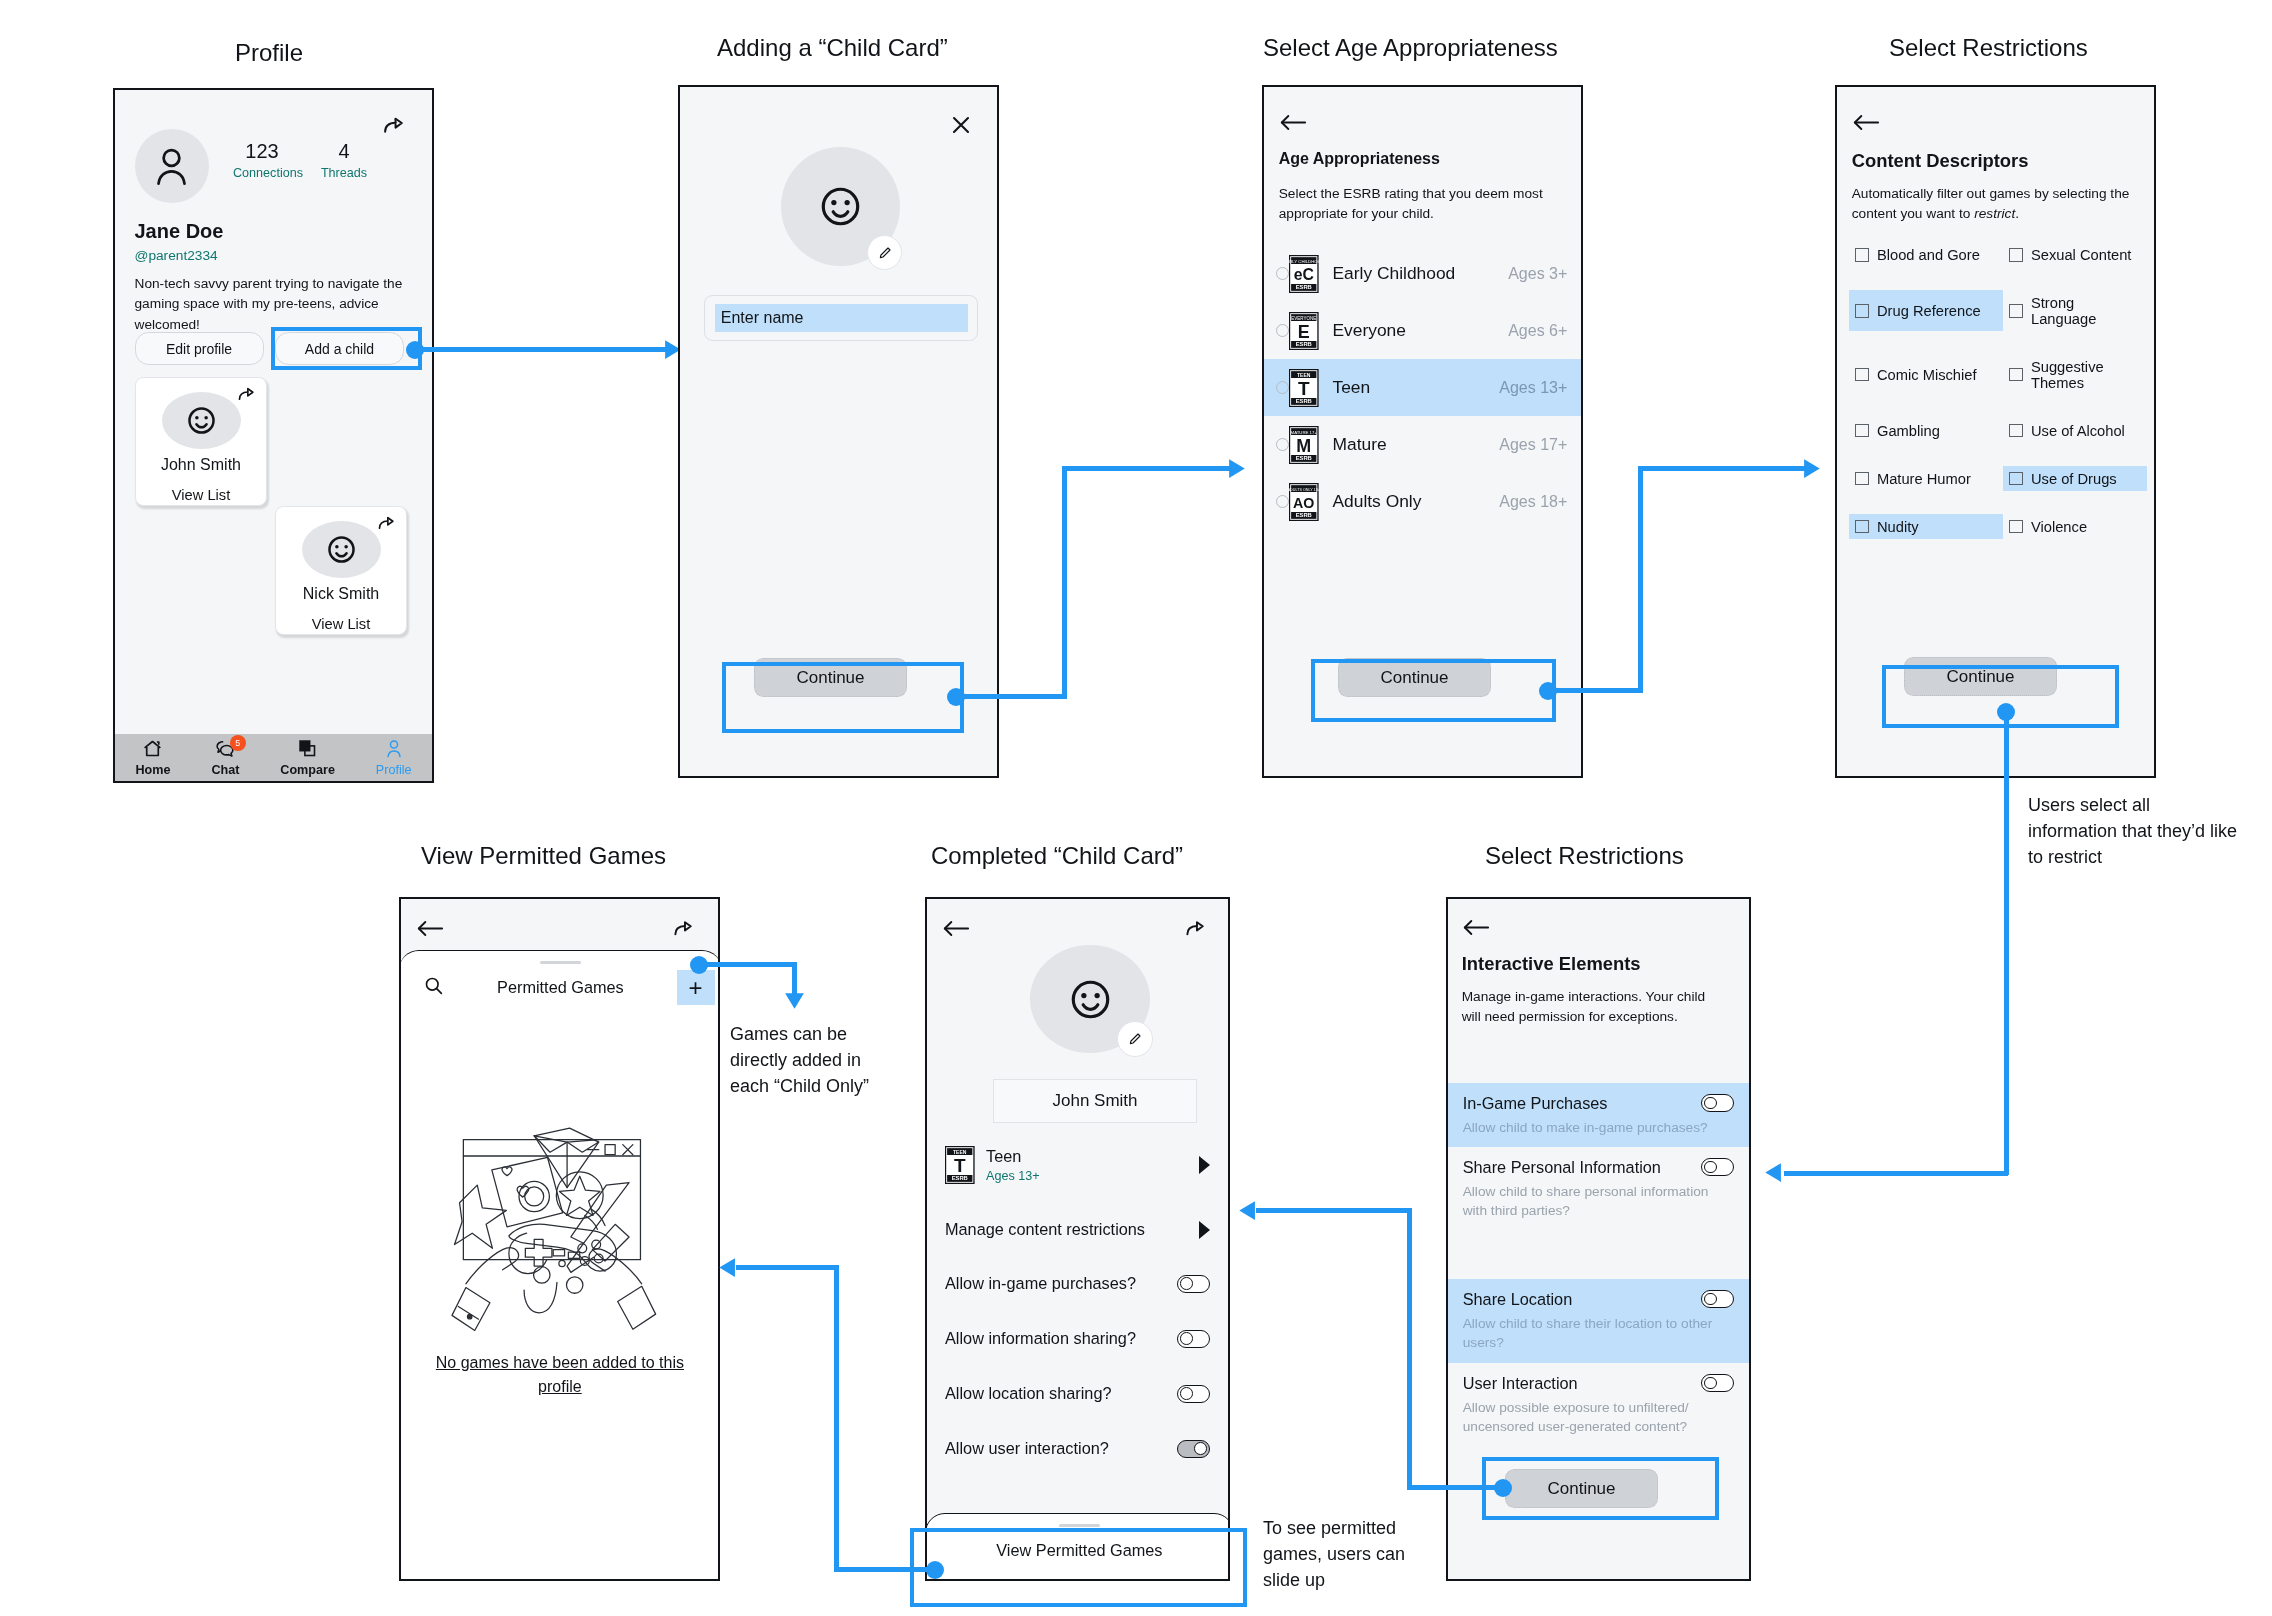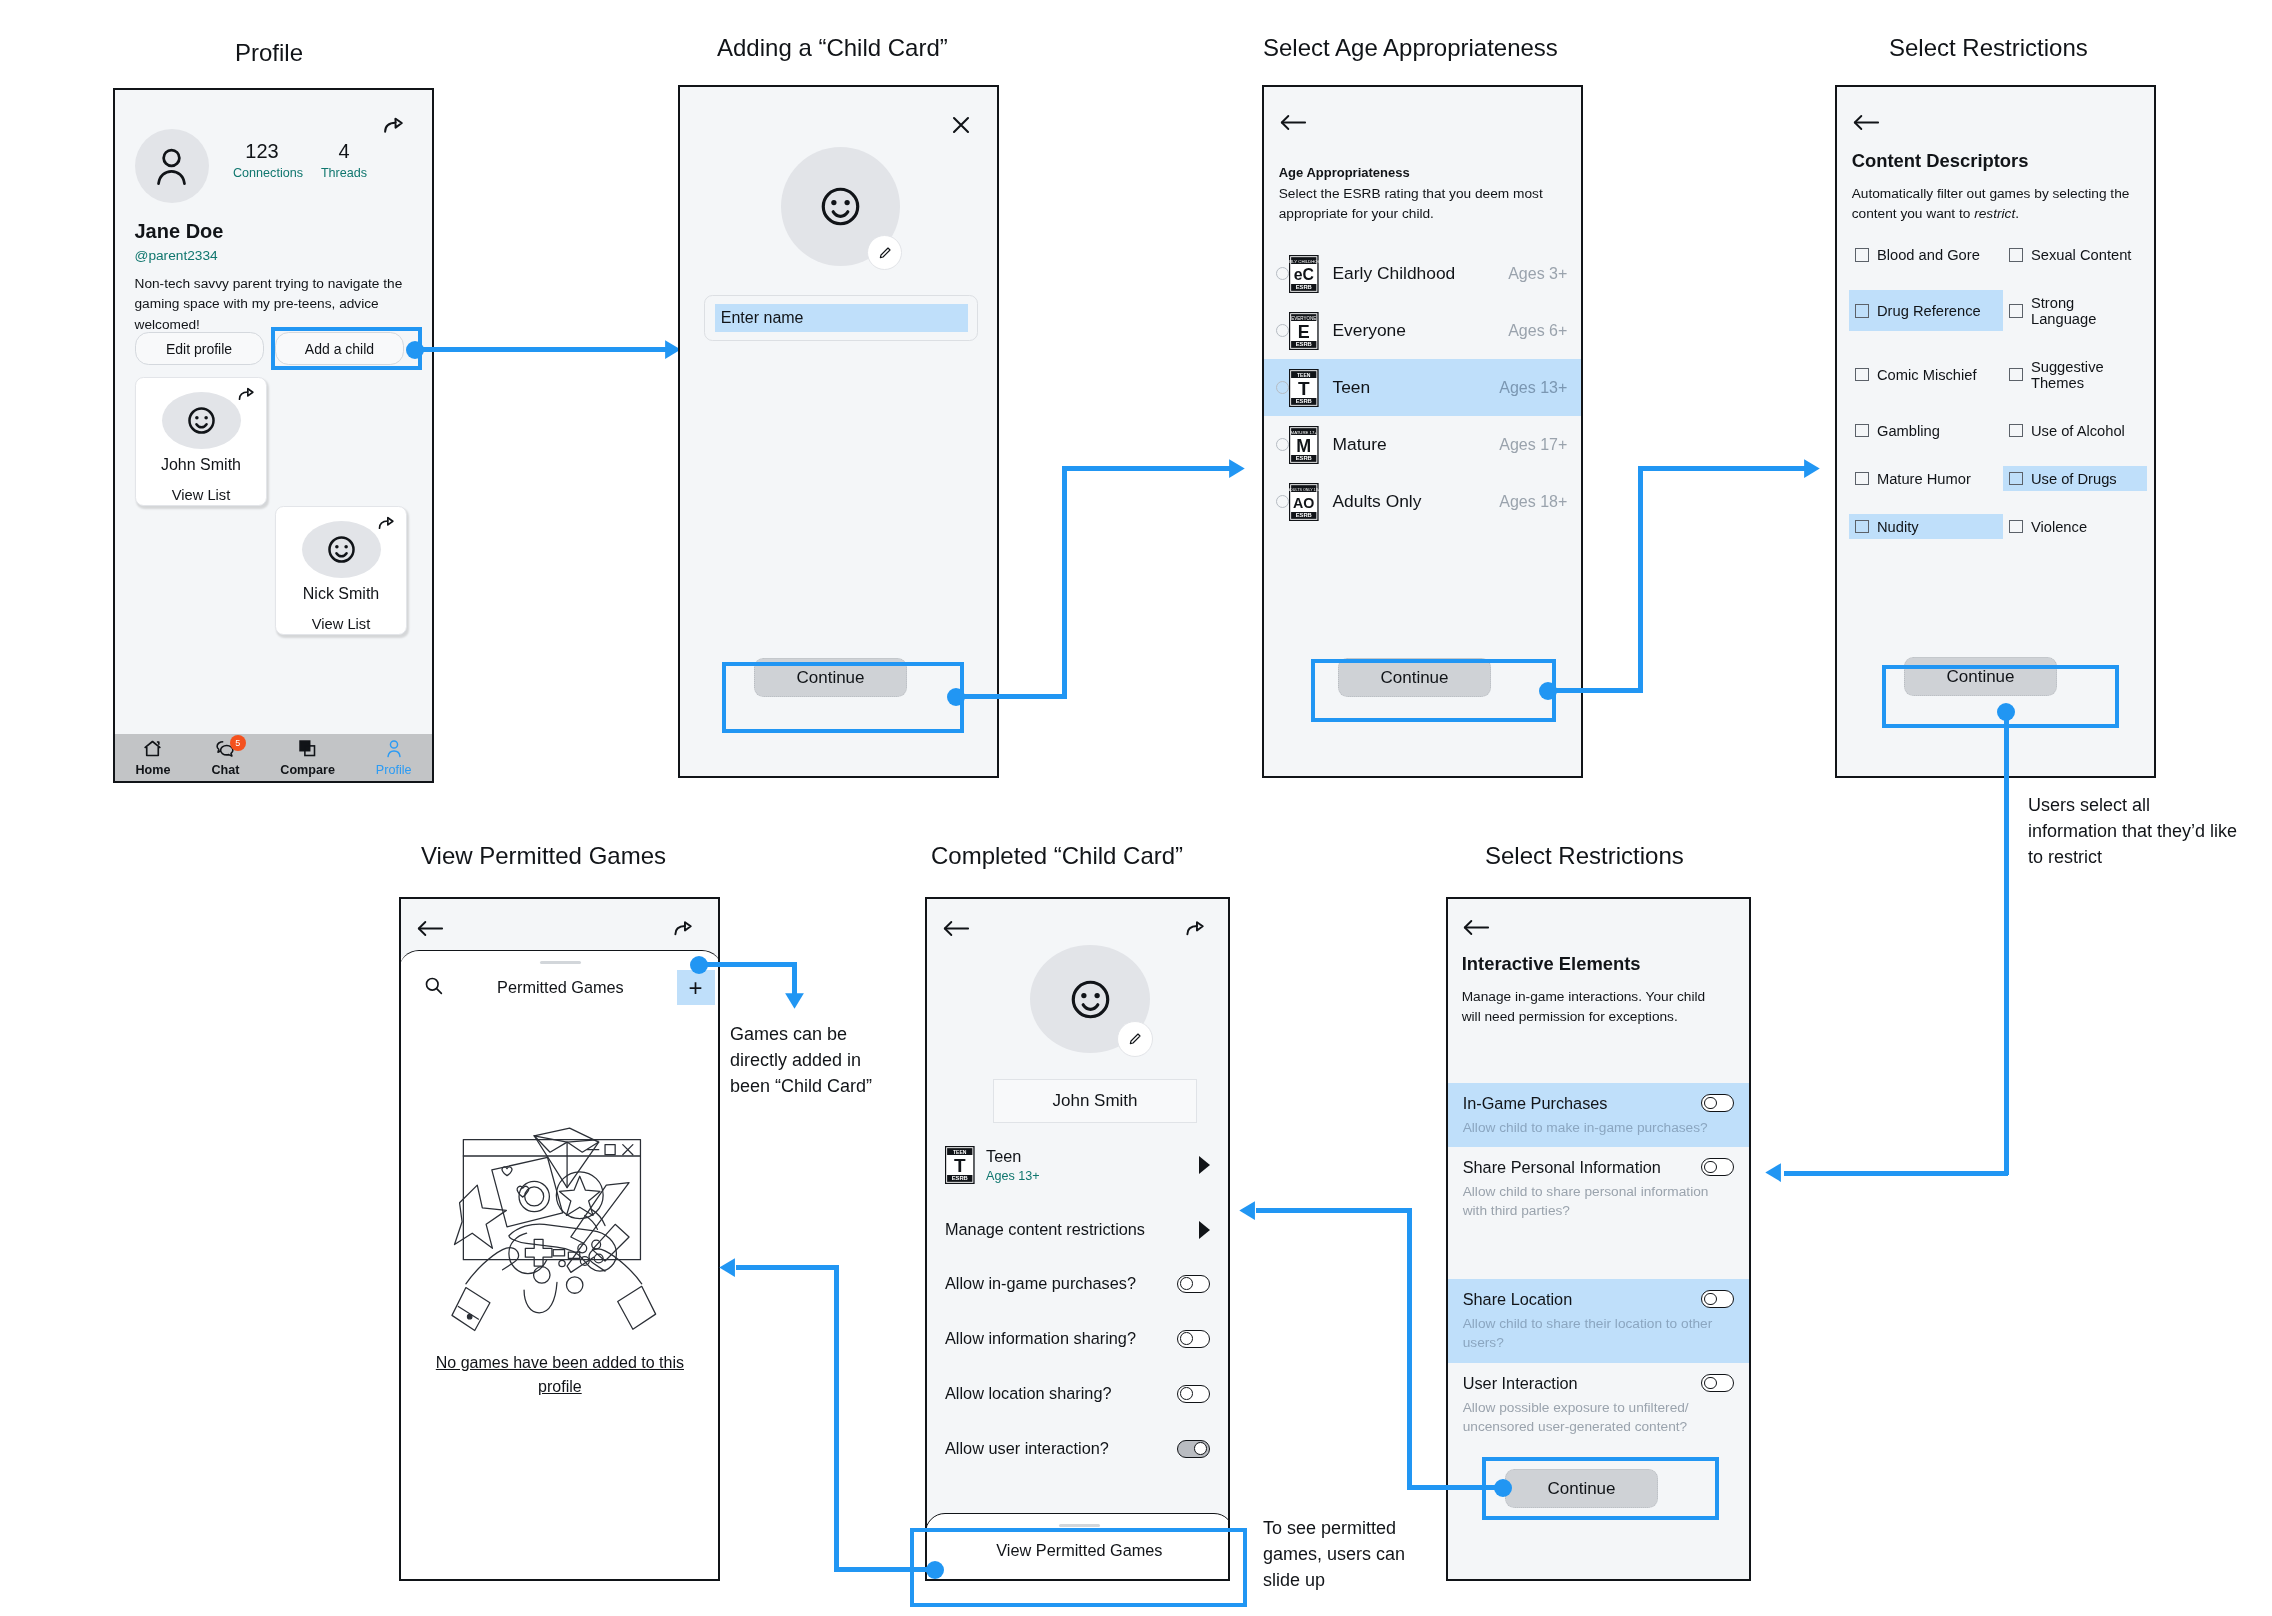--- a/index.html
+++ b/index.html
@@ -279,21 +279,21 @@
     <path d="M2 6 L32 24 L2 42 Z" fill="#2196f3"></path>
   </svg>
 
 <div class="phone" id="s-age" style="left:1262px;top:85px;width:321px;height:693px;">
   <div class="abs" style="left:14.7px;top:25px;">
     <svg width="28" height="21" viewBox="0 0 30 22" fill="none" stroke="#111418" stroke-width="2" stroke-linecap="round" stroke-linejoin="round">
       <path d="M28 11H3"></path>
         <path d="M10 4L3 11l7 7"></path>
     </svg>
   </div>
-  <div class="abs bold" style="left:14.7px;top:78px;font-size:13px;">Age Appropriateness</div>
+  <div class="abs bold" style="left:14.7px;top:63px;font-size:16px;">Age Appropriateness</div>
   <div class="abs" style="left:14.7px;top:97px;width:268px;font-size:13.7px;line-height:1.45;">Select the ESRB rating that you deem most appropriate for your child.</div>
 
   <div class="abs" style="left:0;top:158px;width:100%;">
 
     <div class="ratingrow">
       <div class="radio"></div>
       <svg class="esrb" width="29.5" height="38" viewBox="0 0 56 72">
         <rect x="1" y="1" width="54" height="70" fill="#fff" stroke="#111418" stroke-width="2.5"></rect>
         <rect x="4" y="4" width="48" height="13" fill="#111418"></rect>
         <text x="28" y="14.2" font-size="8.2" fill="#fff" text-anchor="middle" font-family="Liberation Sans, sans-serif">EARLY CHILDHOOD</text>
@@ -537,21 +537,21 @@
   </div>
 </div>
 
 <div class="dot" style="left:690px;top:956px;"></div>
 <div class="ln" style="left:699px;top:962px;width:97px;height:4.7px;"></div>
 <div class="ln" style="left:792px;top:962px;width:4.7px;height:38px;"></div>
 <svg class="abs" style="left:782px;top:992px;" width="25" height="21" viewBox="0 0 48 40">
     <path d="M6 2 L24 32 L42 2 Z" fill="#2196f3"></path>
   </svg>
 
-<div class="abs annot" style="left:730px;top:1021px;width:153px;">Games can be directly added in been “Child Card”</div>
+<div class="abs annot" style="left:730px;top:1021px;width:153px;">Games can be directly added in each “Child Only”</div>
 
 <div class="phone" id="s-completed" style="left:925px;top:897px;width:305px;height:684px;">
   <div class="abs" style="left:14.7px;top:19px;">
     <svg width="28" height="21" viewBox="0 0 30 22" fill="none" stroke="#111418" stroke-width="2" stroke-linecap="round" stroke-linejoin="round">
       <path d="M28 11H3"></path>
         <path d="M10 4L3 11l7 7"></path>
     </svg>
   </div>
   <div class="abs" style="right:19px;top:19px;">
     <svg width="26" height="23" viewBox="0 0 24 24" fill="none" stroke="#111418" stroke-width="2" stroke-linecap="round" stroke-linejoin="round">

